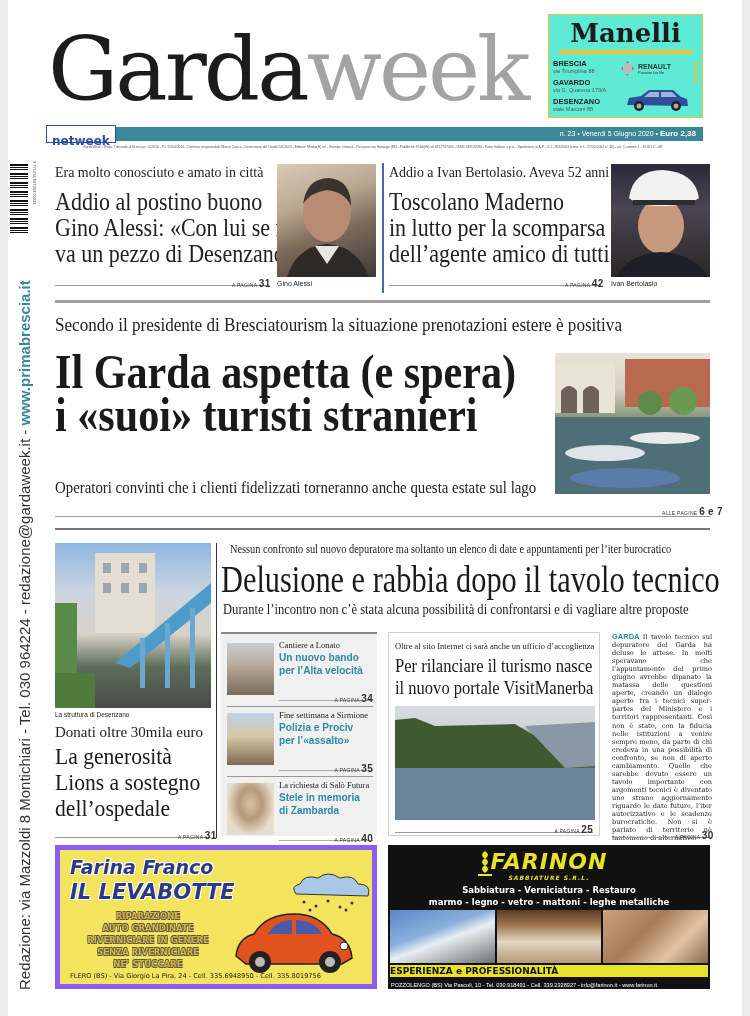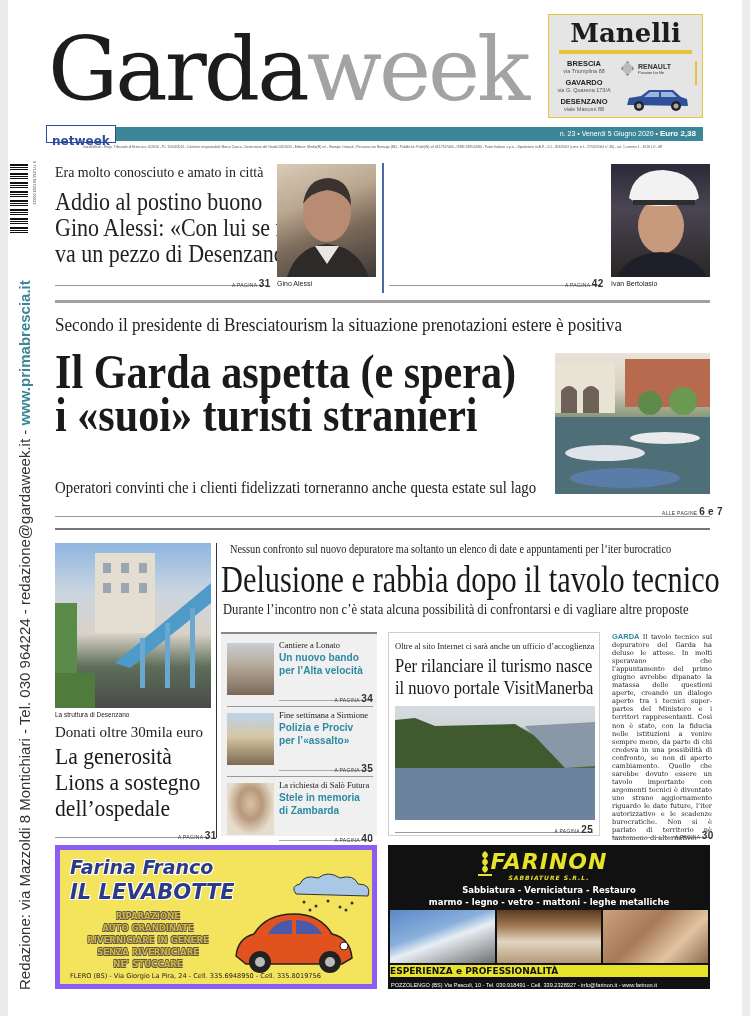--- a/index.html
+++ b/index.html
@@ -6,24 +6,24 @@
   html, body { width: 750px; height: 1016px; background: #ececec; overflow: hidden; }
   body { position: relative; font-family: "Liberation Serif", serif; color: #1a1a1a; }
   .page { position: absolute; left: 8px; top: 0; width: 734px; height: 1016px; background: #fff; }
   .abs { position: absolute; }
 
   
   .logo { left: 40px; top: 20px; font-family: "DejaVu Serif", serif; font-weight: normal; font-size: 88px; letter-spacing: -3px; line-height: 100px; white-space: nowrap; }
   .logo .garda { color: #1c1c1c; }
   .logo .week { color: #a3a3a3; }
 
-  .ad-manelli { left: 540px; top: 14px; width: 155px; height: 104px; border: 1.5px solid #e9c33a; background: #e5e5e5; }
+  .ad-manelli { left: 540px; top: 14px; width: 155px; height: 104px; border: 1.5px solid #e9c33a; background: #5eead4; }
   .ad-manelli .brand { position: absolute; left: 0; right: 0; top: 3px; text-align: center; font-family: "DejaVu Serif", serif; font-weight: bold; font-size: 26px; color: #1c1c1c; }
   .ad-manelli .bar { position: absolute; left: 10px; right: 10px; top: 35px; height: 4px; background: #e9c33a; }
-  .ad-manelli .loc { position: absolute; left: 4px; width: 62px; text-align: center; font-family: "Liberation Sans", sans-serif; }
+  .ad-manelli .loc { position: absolute; left: 4px; width: 62px; text-align: left; font-family: "Liberation Sans", sans-serif; }
   .ad-manelli .loc b { display: block; font-size: 7.5px; color: #222; }
   .ad-manelli .loc span { display: block; font-size: 5.5px; color: #555; }
   .ad-manelli .renault { position: absolute; left: 72px; top: 46px; font-family: "Liberation Sans", sans-serif; font-weight: bold; font-size: 7px; color: #333; display: flex; align-items: center; gap: 4px; }
   .ad-manelli .diamond { width: 13px; height: 15px; border: 2px solid #888; transform: rotate(0deg); clip-path: polygon(50% 0,100% 50%,50% 100%,0 50%); background: #bbb; }
   .ad-manelli .ybar { position: absolute; left: 146px; top: 46px; width: 2px; height: 24px; background: #e9c33a; }
   .ad-manelli .car { position: absolute; left: 74px; top: 72px; width: 68px; height: 26px; }
 
   .netweek-bar { left: 40px; top: 127px; width: 655px; height: 14px; background: #3b8797; }
   .netweek-logo { left: 38px; top: 125px; height: 18px; padding: 8px 5px; background: #fff; border: 1.5px solid #2d4c9a; color: #2d4c9a; font-family: "DejaVu Sans", sans-serif; font-weight: bold; font-size: 12px; line-height: 14px; }
   .issue-info { right: 46px; top: 127px; height: 14px; line-height: 14px; font-family: "Liberation Sans", sans-serif; font-size: 7px; color: #fff; }
@@ -164,20 +164,28 @@
       <ellipse cx="50" cy="48" rx="24" ry="30" fill="#b88c72"></ellipse>
       <path d="M26 40 Q30 14 52 14 Q74 16 74 42 Q68 28 50 26 Q34 28 26 40Z" fill="#3a3330"></path>
       <path d="M10 113 Q20 82 50 80 Q80 82 92 113Z" fill="#2e2a28"></path>
       <path d="M38 82 L50 100 L62 82Z" fill="#e8e6e4"></path>
     </svg>
   </div>
   <div class="abs caption" style="left:269px;top:280px;">Gino Alessi</div>
 
   <div class="abs" style="left:374px;top:163px;width:2px;height:130px;background:#4a6aa6;"></div>
 
+  <div class="abs" style="left:381px;top:163px;">
+    <div class="kicker" style="font-size:15.5px;transform:scaleX(0.9);transform-origin:0 0;">Addio a Ivan Bertolasio. Aveva 52 anni</div>
+    <div class="head" style="margin-top:8px;">
+      <div>Toscolano Maderno</div>
+      <div>in lutto per la scomparsa</div>
+      <div>dell’agente amico di tutti</div>
+    </div>
+  </div>
   <div class="abs rule" style="left:381px;top:285px;width:212px;"></div>
   <div class="abs pagref" style="left:557px;top:278px;"><span>A PAGINA</span> <b>42</b></div>
   <div class="abs photo" style="left:603px;top:164px;width:99px;height:113px;background:linear-gradient(180deg,#2b2a3a 0%,#4b4552 40%,#2a2626 100%);">
     <svg width="99" height="113" viewBox="0 0 99 113">
       <ellipse cx="50" cy="62" rx="23" ry="28" fill="#c89a7d"></ellipse>
       <path d="M18 34 Q22 6 52 6 Q84 8 88 34 Q76 42 50 42 Q28 42 18 34Z" fill="#f2f2f2"></path>
       <rect x="22" y="36" width="62" height="5" fill="#2e2e2e"></rect>
       <path d="M6 113 Q16 90 50 88 Q84 90 96 113Z" fill="#1e1f28"></path>
     </svg>
   </div>

